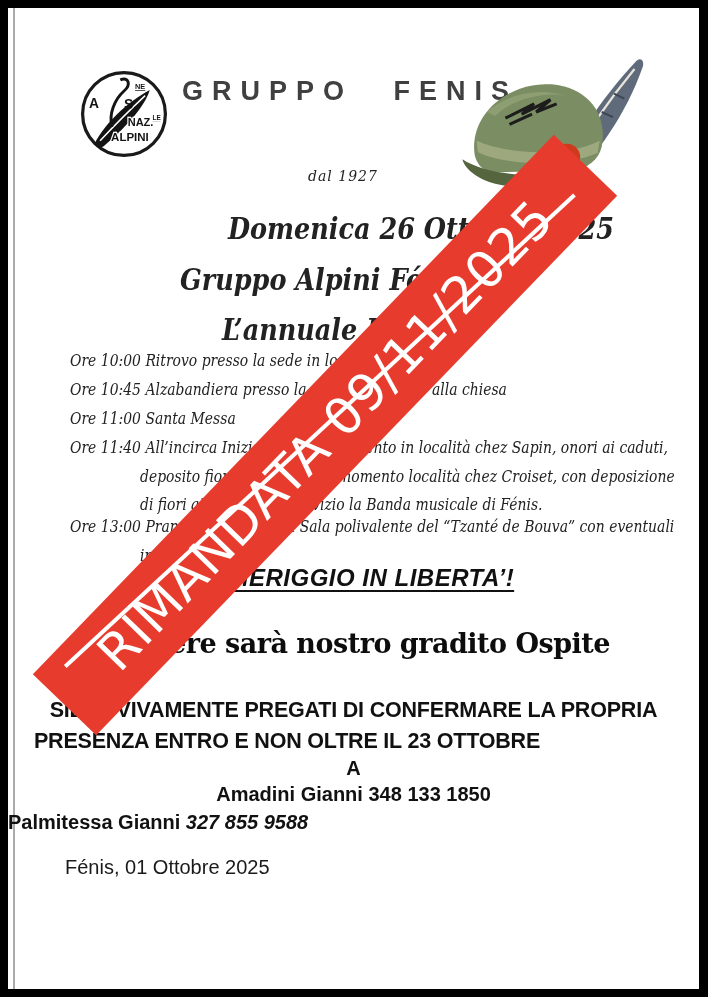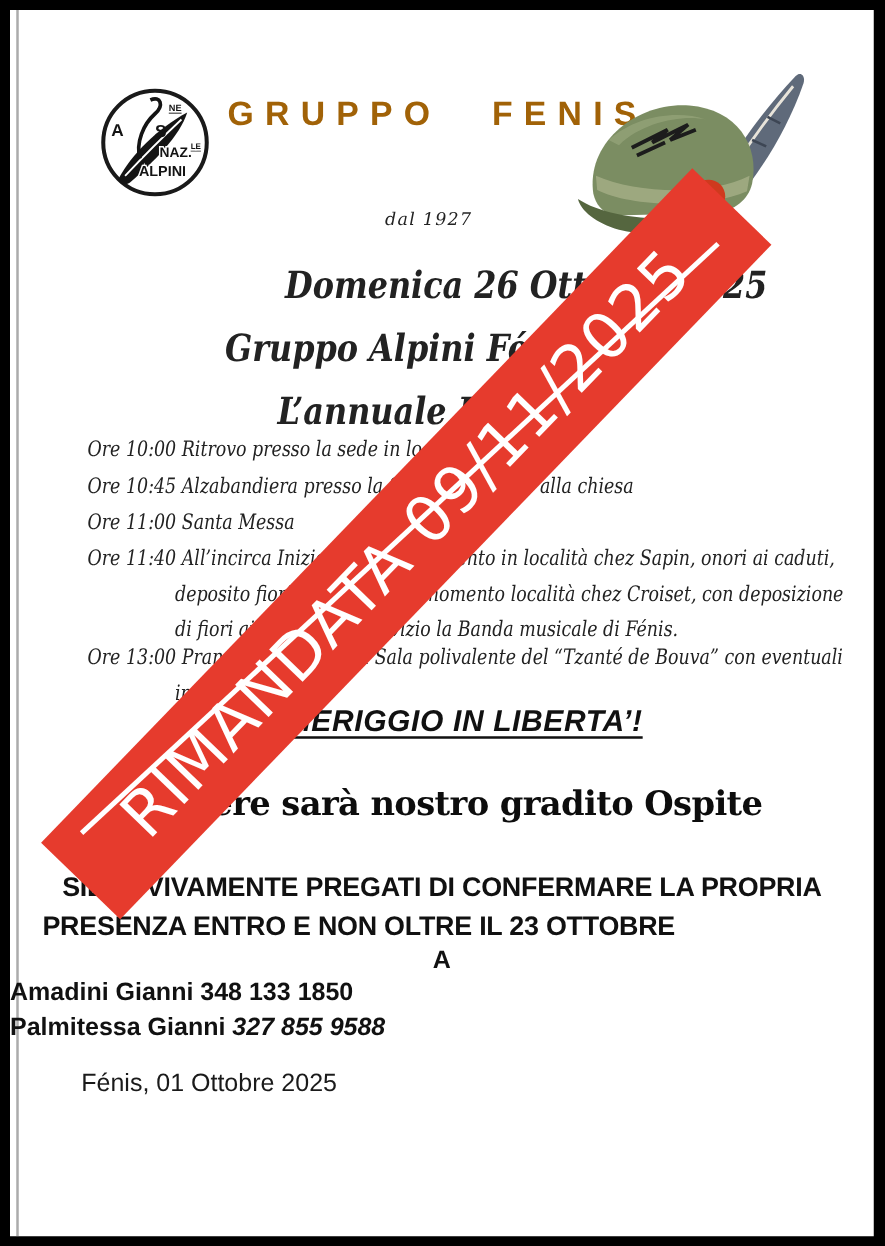--- a/index.html
+++ b/index.html
@@ -4,21 +4,21 @@
 <style>
   * { margin:0; padding:0; box-sizing:border-box; }
   html,body { width:708px; height:997px; }
   body { background:#000; position:relative; font-family:"Liberation Sans", sans-serif; overflow:hidden; }
 
   .page { position:absolute; left:8px; top:8px; width:691px; height:981px; background:#ffffff; overflow:hidden; }
   .page-edge-line { position:absolute; left:5px; top:0; width:2px; height:100%; background:#8f8f8f; opacity:.75; }
 
   
   .logo-wrap { position:absolute; left:70px; top:60px; width:92px; height:92px; }
-  .title-gruppo { position:absolute; left:174px; top:68px; font-size:27px; font-weight:bold; letter-spacing:9px; word-spacing:24px; color:#a16207; font-family:"Liberation Sans", sans-serif; }
+  .title-gruppo { position:absolute; left:174px; top:68px; font-size:27px; font-weight:bold; letter-spacing:9px; word-spacing:24px; color:#404040; font-family:"Liberation Sans", sans-serif; }
   .since { position:absolute; left:300px; top:160px; font-family:"DejaVu Serif", serif; font-style:italic; font-size:14px; color:#3a3a3a; letter-spacing:1px;text-align:center; }
   .hat-wrap { position:absolute; left:438px; top:42px; width:210px; height:165px; z-index:2; }
 
   
   .script { font-family:"DejaVu Serif", serif; font-style:italic; color:#222; }
   .evt-line { position:absolute; left:0; width:691px; }
   .evt-line > span { display:inline-block; font-weight:bold; font-size:30px; transform:scaleX(.85); transform-origin:0 0; white-space:nowrap; }
   .evt1 { top:203px; } .evt1 > span { margin-left:220px; }
   .evt2 { top:254px; } .evt2 > span { margin-left:172px; }
   .evt3 { top:304px; } .evt3 > span { margin-left:214px; }
@@ -28,21 +28,21 @@
   .r1 { top:342px; } .r2 { top:371px; } .r3 { top:400px; } .r4 { top:429px; }
   .r5 { top:458px; } .r6 { top:486px; } .r7 { top:508px; } .r8 { top:537px; }
   .lx { left:62px; } .lx-ind { left:132px; }
   .rx2 { left:349px; } .rx4 { left:344px; } .rx5 { left:300px; } .rx6 { left:282px; } .rx7 { left:279px; }
 
   .afternoon { position:absolute; top:556px; width:691px; text-align:center; font-size:24px; font-weight:bold; font-style:italic; letter-spacing:.5px; color:#111; text-decoration:underline; text-decoration-thickness:2px; text-underline-offset:4px; font-family:"Liberation Sans", sans-serif; }
   .guest { position:absolute; top:620px; width:691px; text-align:center; font-family:"DejaVu Serif", serif; font-weight:bold; font-size:27px; color:#0d0d0d; letter-spacing:-.5px; }
   .rsvp1 { position:absolute; top:690px; width:691px; text-align:center; font-size:21.5px; font-weight:bold; color:#111; letter-spacing:-.2px; }
   .rsvp2 { position:absolute; top:721px; width:558px; text-align:center; font-size:21.5px; font-weight:bold; color:#111; letter-spacing:-.2px; }
   .rsvp-a { position:absolute; top:749px; width:691px; text-align:center; font-size:20px; font-weight:bold; color:#111; }
-  .contact1 { position:absolute; top:775px; width:691px; text-align:left; font-size:20px; font-weight:bold; color:#111; }
+  .contact1 { position:absolute; top:775px; width:691px; text-align:center; font-size:20px; font-weight:bold; color:#111; }
   .contact2 { position:absolute; top:803px; width:691px; font-size:20px; font-weight:bold; color:#111; }
   .phone-italic { font-style:italic; }
   .footer { position:absolute; top:848px; width:552px; display:flex; justify-content:space-between; padding:0 72px 0 57px; font-size:20px; color:#1a1a1a; }
 
   
   .banner { position:absolute; left:317px; top:427px; width:750px; height:88px;
             transform:translate(-50%,-50%) rotate(-46deg); background:#e63b2d; z-index:10;
             display:flex; align-items:center; justify-content:center; }
   .banner-text { color:#ffffff; font-family:"DejaVu Sans", sans-serif; font-size:51px; letter-spacing:1px; white-space:nowrap; position:relative; z-index:2; }
   .banner-line { position:absolute; left:28px; top:16px; width:694px; height:4px; background:#ffffff; transform:rotate(3.2deg); transform-origin:left center; z-index:1; }

